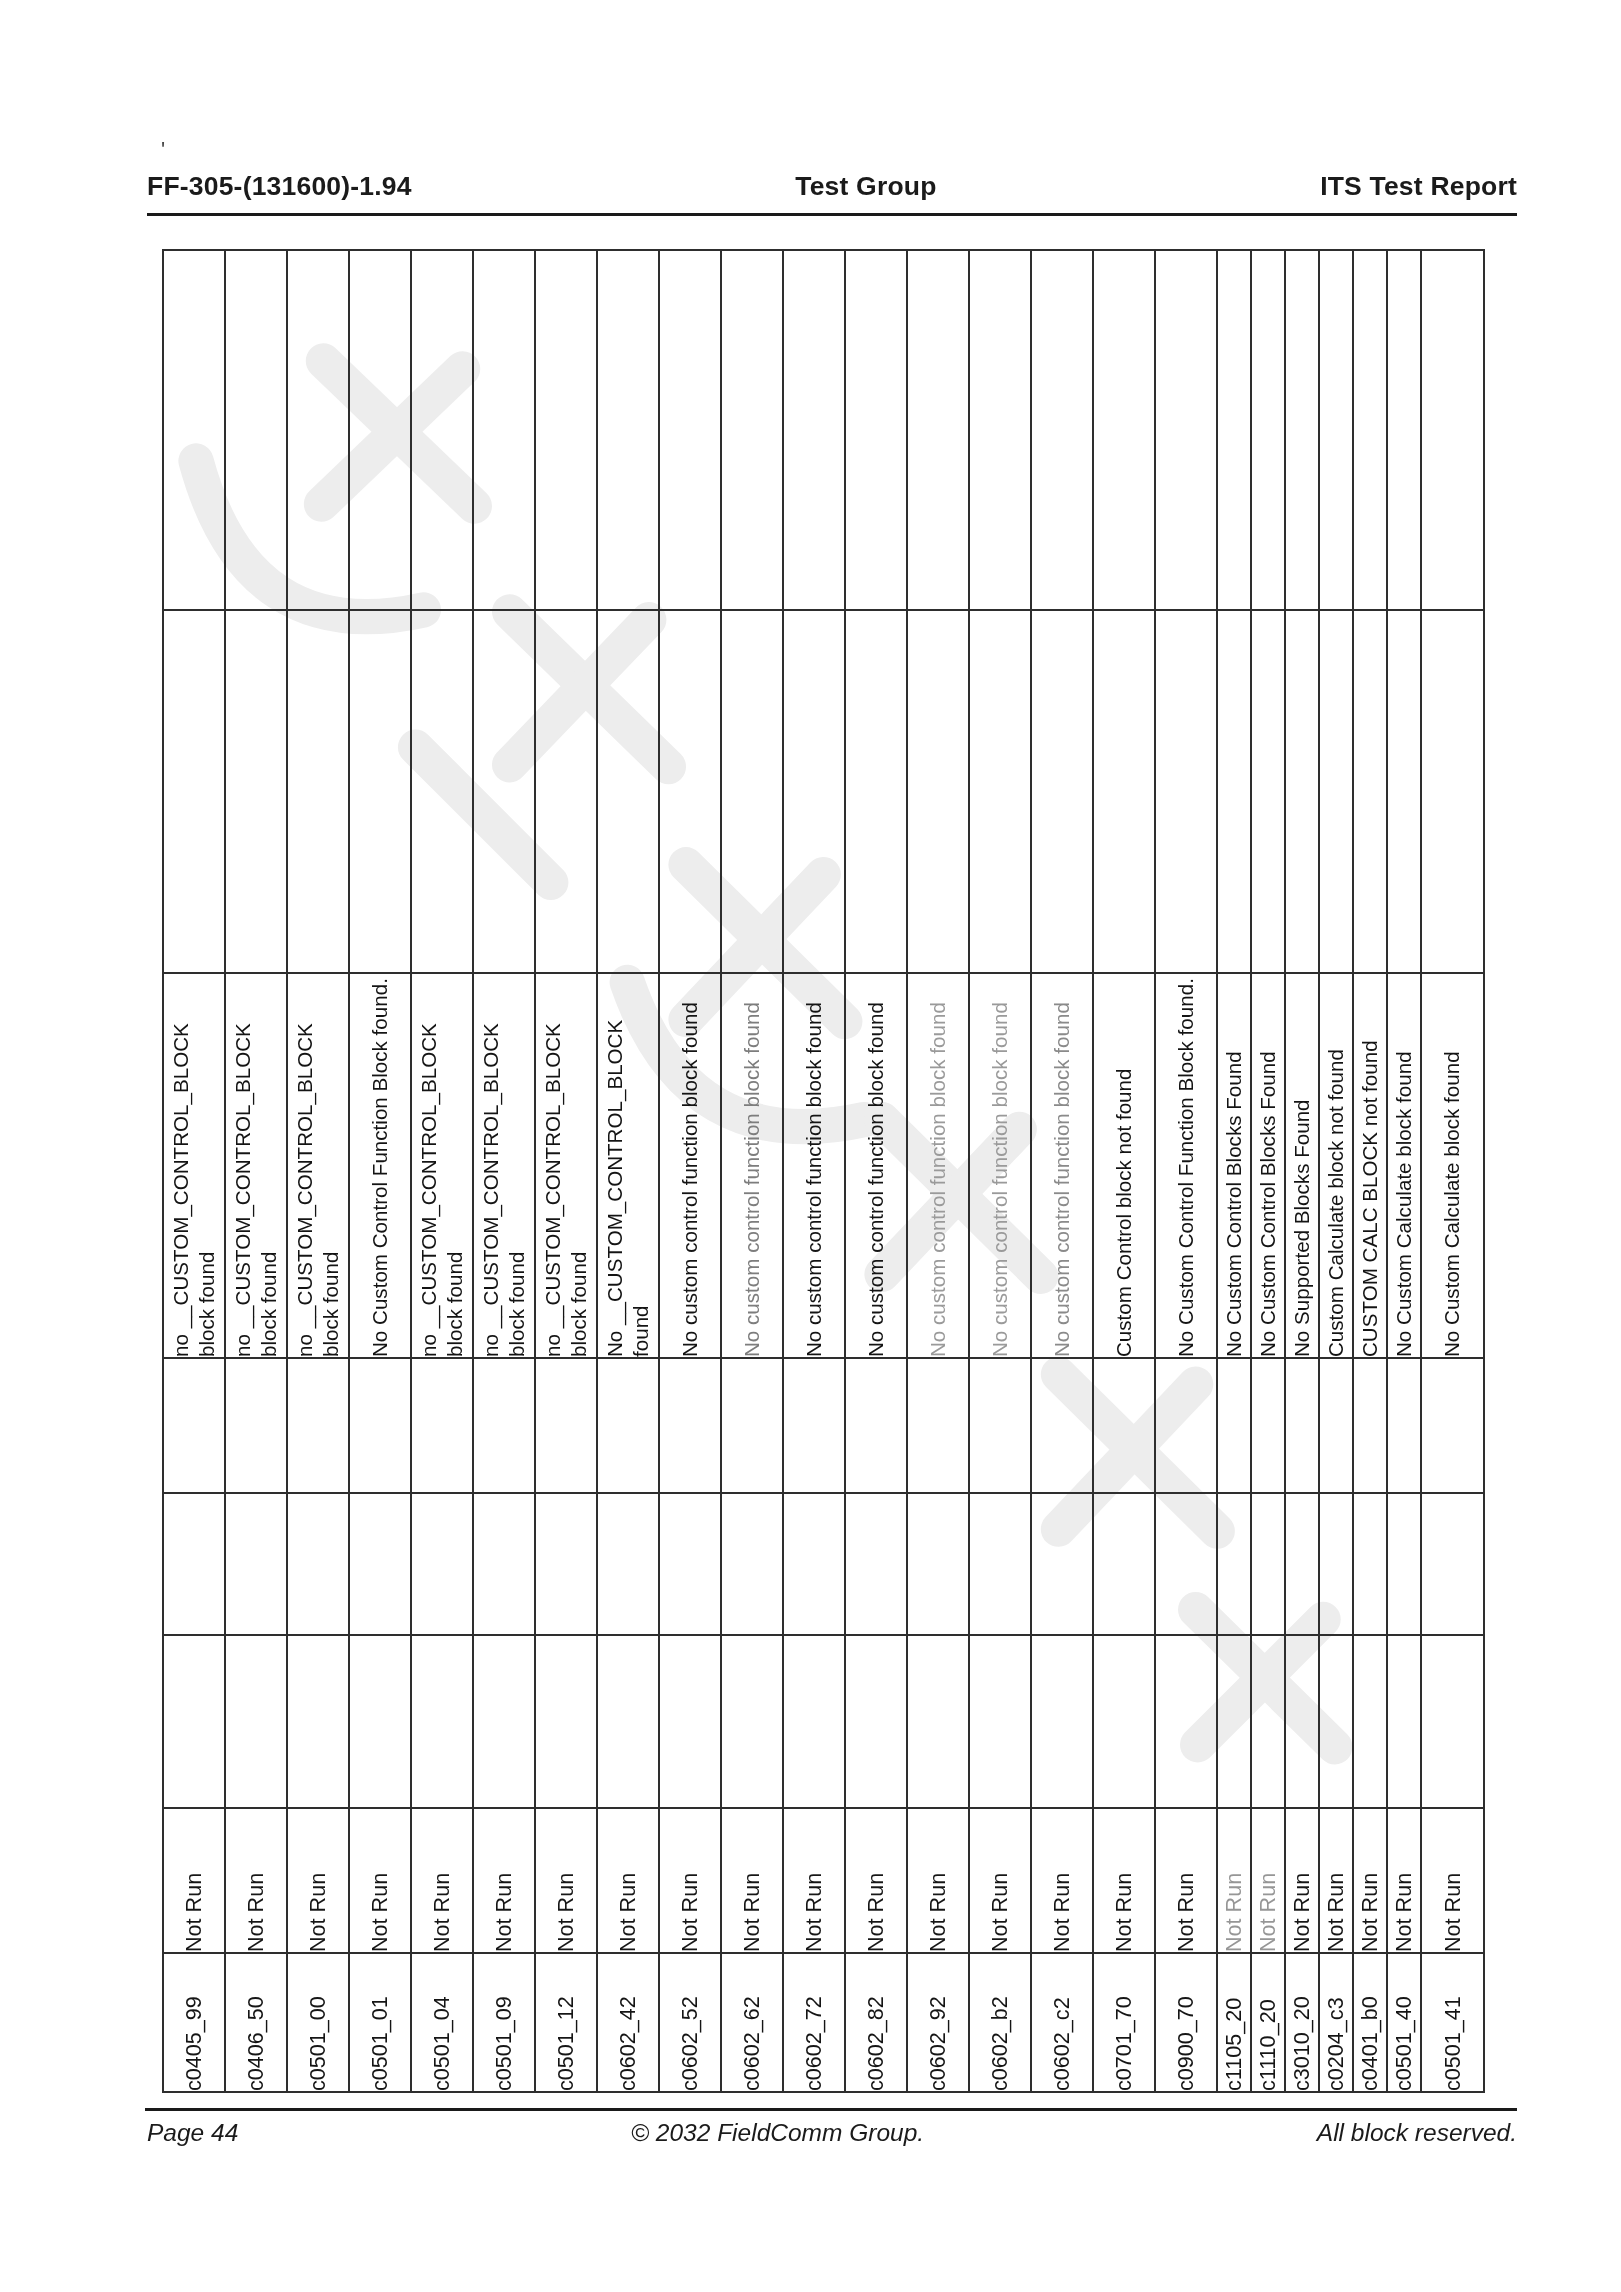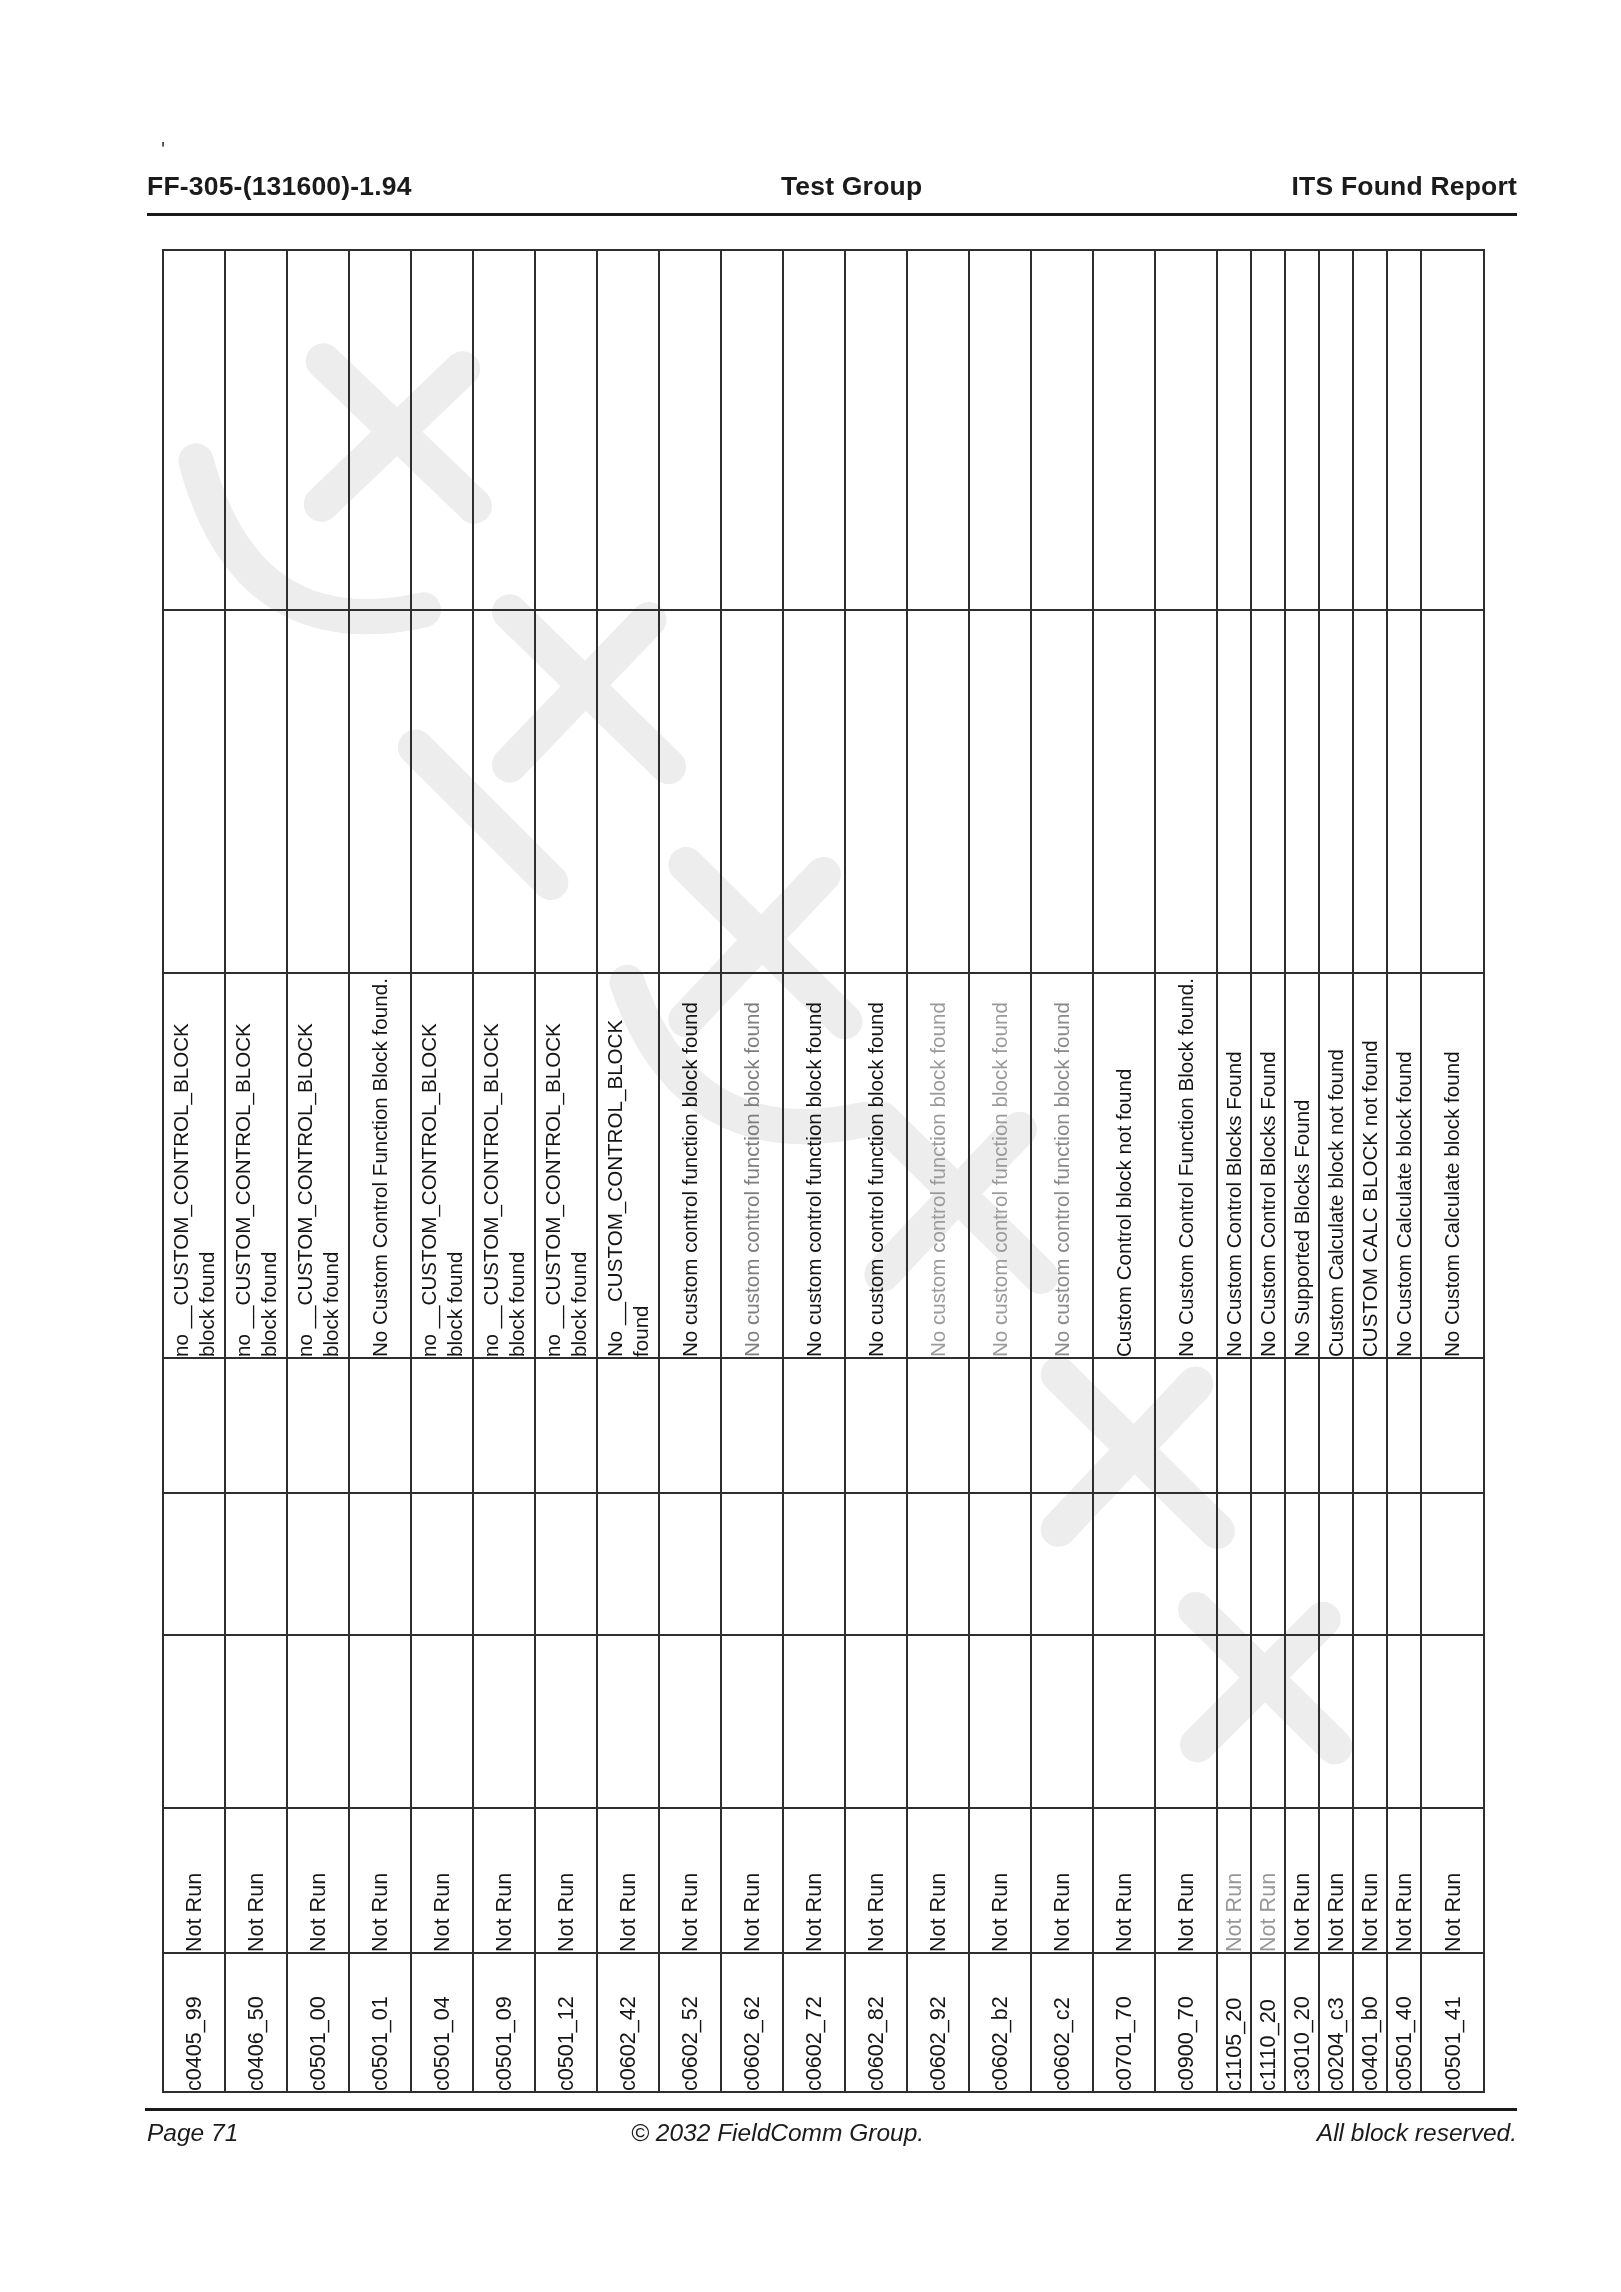--- a/index.html
+++ b/index.html
@@ -52,21 +52,21 @@
     <line x1="1220" y1="1412" x2="1080" y2="1560"></line>
     <line x1="1220" y1="1642" x2="1362" y2="1782"></line>
     <line x1="1350" y1="1652" x2="1222" y2="1780"></line>
   </g>
 </svg>
 
 <span class="abs stray">'</span>
 <div class="abs hdr">
   <span>FF-305-(131600)-1.94</span>
   <span>Test Group</span>
-  <span>ITS Found Report</span>
+  <span>ITS Test Report</span>
 </div>
 <div class="abs rule hdr-rule"></div>
 
 <div class="abs rot-wrap">
   <div class="land">
     <table class="grid">
       <colgroup>
         <col style="width:139px">
           <col style="width:145px">
           <col style="width:173px">
@@ -317,17 +317,17 @@
             <td class="e"></td>
             <td class="e"></td>
           </tr>
         </tbody>
     </table>
   </div>
 </div>
 
 <div class="abs rule ftr-rule"></div>
 <div class="abs ftr">
-  <span>Page 71</span>
+  <span>Page 44</span>
   <span>© 2032 FieldComm Group.</span>
   <span>All block reserved.</span>
 </div>
 
 
 </body></html>

